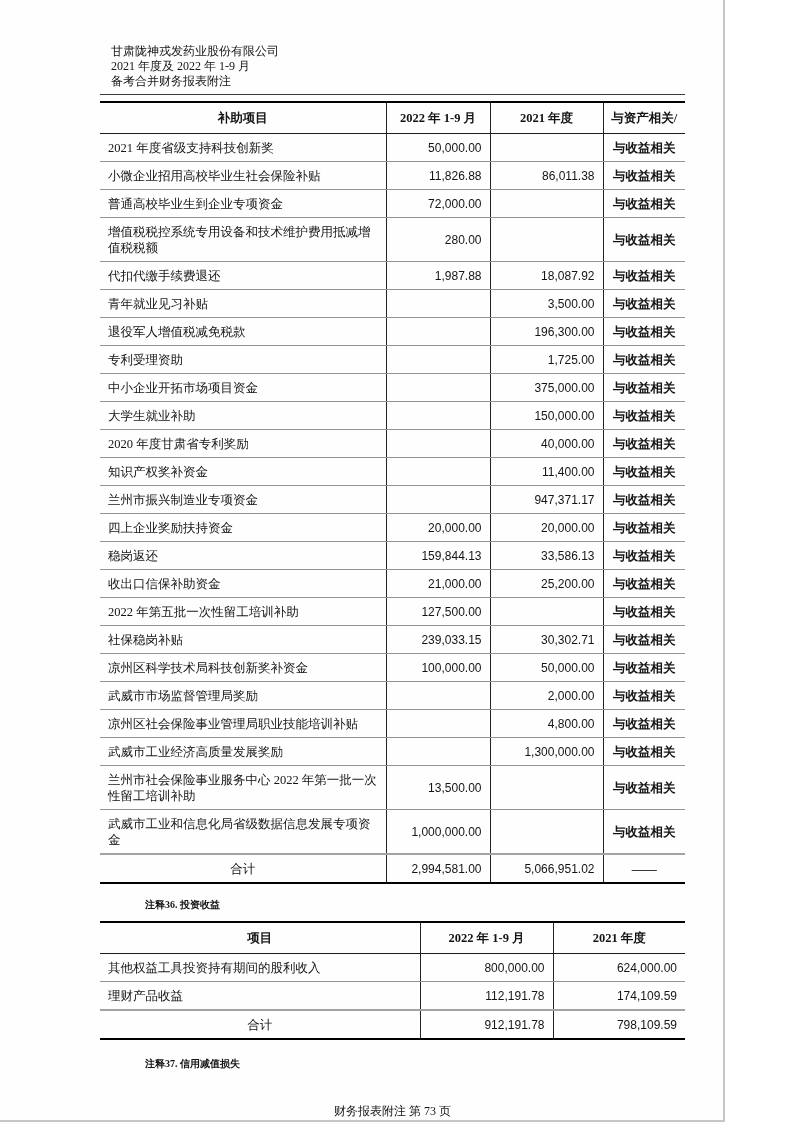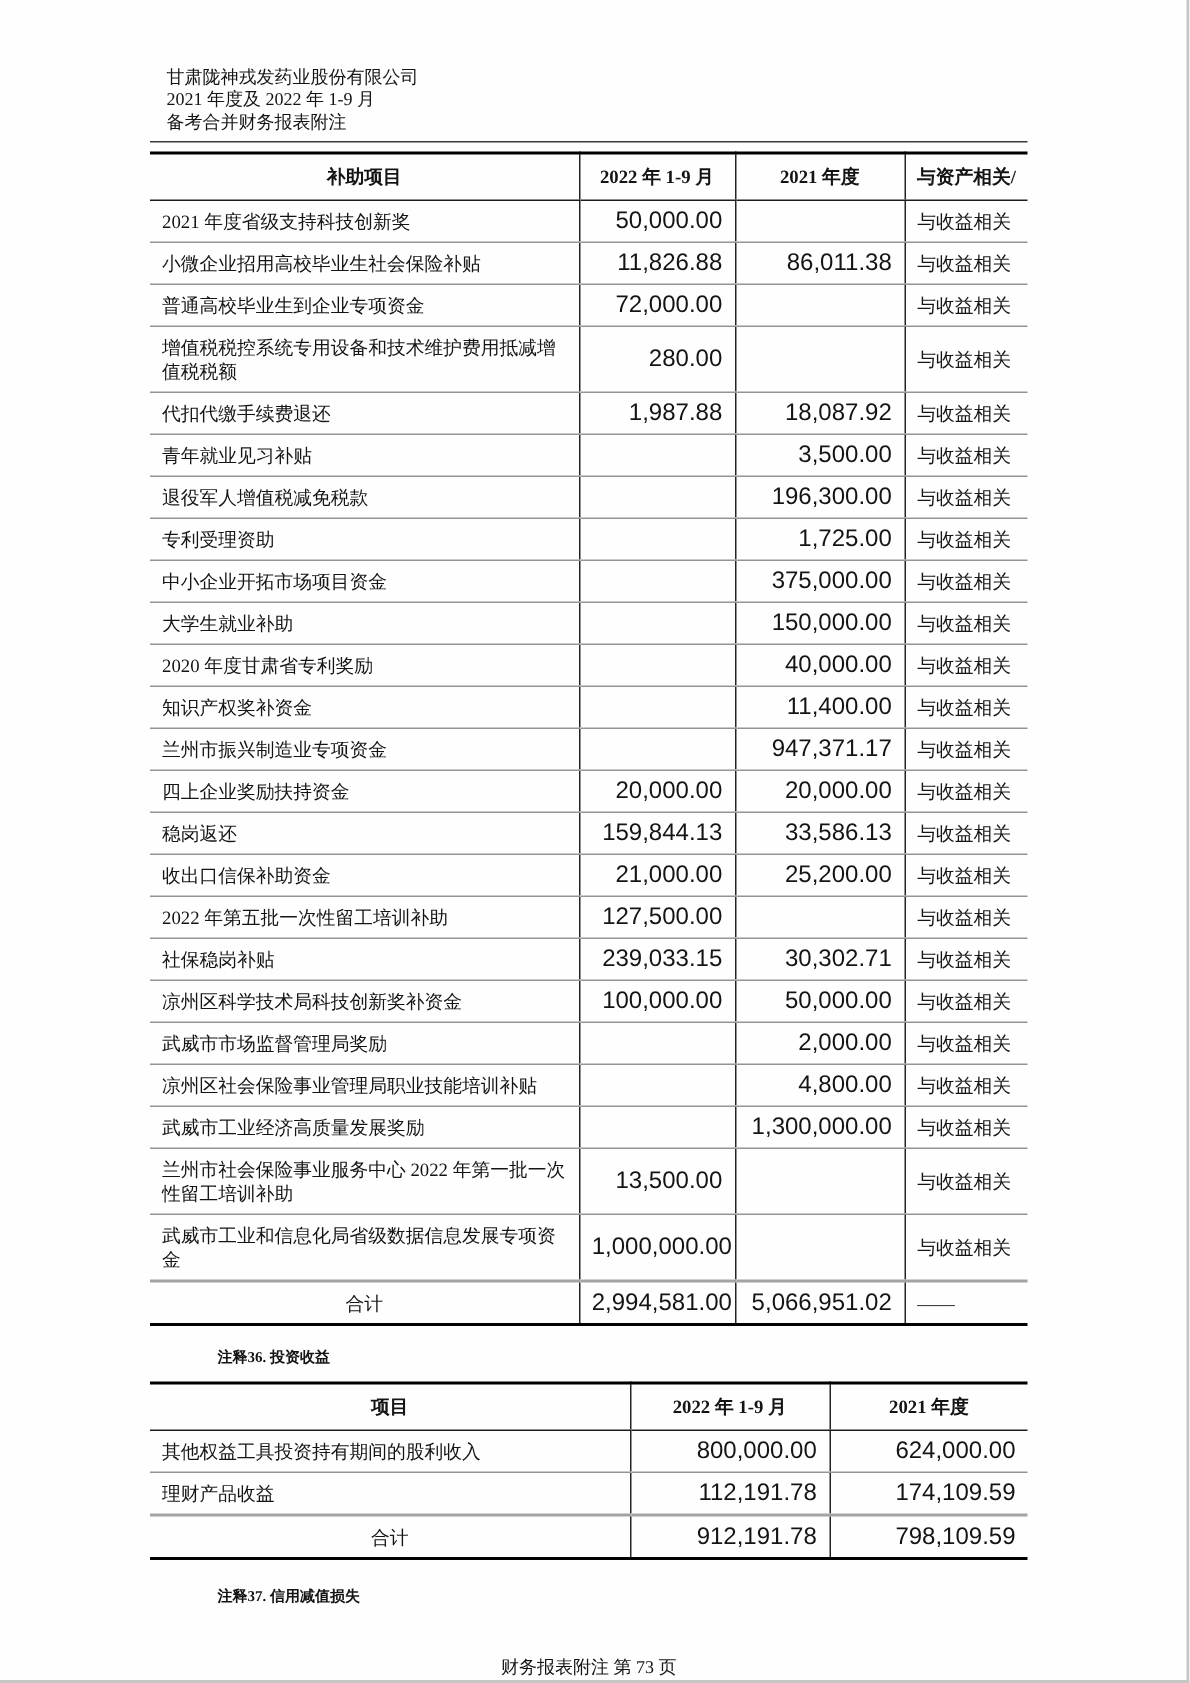--- a/index.html
+++ b/index.html
@@ -1,17 +1,17 @@
 <!DOCTYPE html>
 <html><head>
 <meta charset="utf-8">
 <style>
   html,body { margin:0; padding:0; background:#ffffff; }
   .page {
-    position:relative; width:793px; height:1122px; background:#fefefe;
+    position:relative; width:725px; height:1122px; background:#fefefe;
     font-family:"Liberation Serif","DejaVu Serif",serif; color:#141414;
     box-sizing:border-box; overflow:hidden;
     border-right:2px solid #c6c6c6; border-bottom:2px solid #c6c6c6;
   }
   .content { position:absolute; left:100px; top:0; width:585px; }
   .doc-header { margin-top:44px; margin-left:11px; font-size:12px; line-height:15px; }
   .doc-header div { white-space:nowrap; }
   .header-rule { border:none; border-top:1.5px solid #3a3a3a; margin:5px 0 0 0; }
 
   table.doc-table {
@@ -20,22 +20,22 @@
     border-top:2px solid #000; border-bottom:2px solid #000;
   }
   .doc-table th {
     font-weight:bold; text-align:center; padding:7px 4px;
     border-bottom:1px solid #1d1d1d;
   }
   .doc-table td { padding:5.5px 8px; border-bottom:1px solid #949494; }
   .doc-table th + th, .doc-table td + td { border-left:1px solid #242424; }
   .doc-table tr.t-total td { border-top:2px solid #a3a3a3; border-bottom:none; }
   .c-item { text-align:left; word-break:break-all; }
-  .c-num  { text-align:right; font-family:"Liberation Sans","DejaVu Sans",sans-serif; font-size:16px; }
-  .c-rel  { text-align:left; padding-left:2px; padding-right:2px; }
+  .c-num  { text-align:right; font-family:"Liberation Sans","DejaVu Sans",sans-serif; font-size:12px; }
+  .c-rel  { text-align:center; padding-left:2px; padding-right:2px;font-weight:bold; }
   .c-center { text-align:center; }
 
   .note-heading {
     font-weight:bold; font-size:10px; margin:14px 0 9px 45px;
     font-family:"Liberation Serif","DejaVu Serif",serif;
   }
   .note-heading-2 { margin-top:17px; }
   .page-footer { margin-top:32px; text-align:center; font-size:12px; }
 </style>
 </head>

